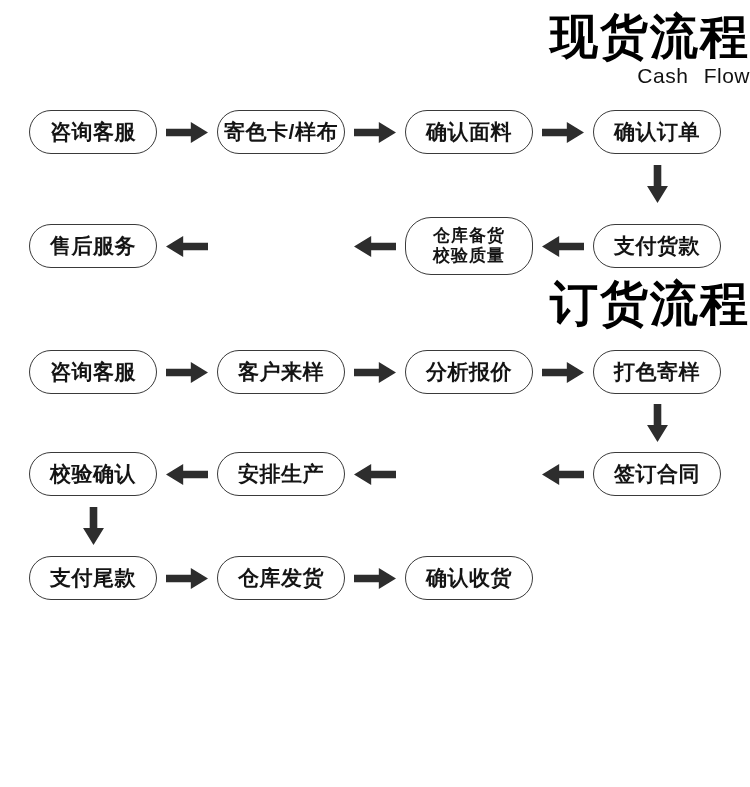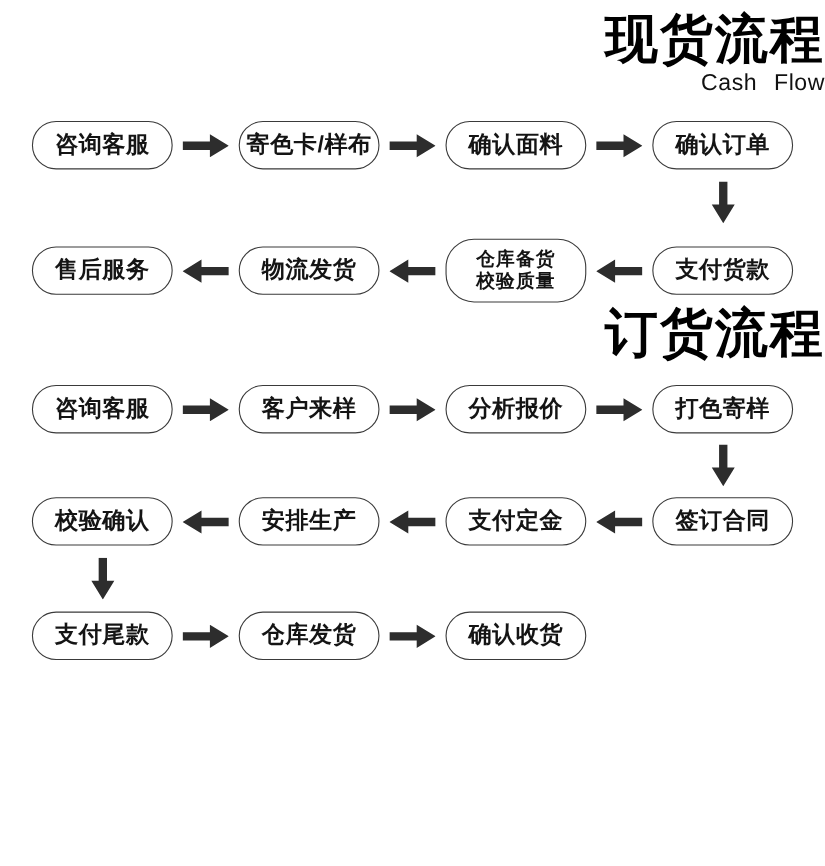--- a/index.html
+++ b/index.html
@@ -97,21 +97,20 @@
           <use href="#arrow-down"></use>
         </svg>
       </span>
 
     <div class="node c1 r3">售后服务</div>
     <span class="arr c2 r3">
         <svg class="h-arr" viewBox="0 0 44 24">
           <use href="#arrow-left"></use>
         </svg>
       </span>
-    <div class="node c3 r3">物流发货</div>
     <span class="arr c4 r3">
         <svg class="h-arr" viewBox="0 0 44 24">
           <use href="#arrow-left"></use>
         </svg>
       </span>
     <div class="node tall c5 r3">仓库备货
 校验质量</div>
     <span class="arr c6 r3">
         <svg class="h-arr" viewBox="0 0 44 24">
           <use href="#arrow-left"></use>
@@ -159,21 +158,20 @@
         <svg class="h-arr" viewBox="0 0 44 24">
           <use href="#arrow-left"></use>
         </svg>
       </span>
     <div class="node c3 r3">安排生产</div>
     <span class="arr c4 r3">
         <svg class="h-arr" viewBox="0 0 44 24">
           <use href="#arrow-left"></use>
         </svg>
       </span>
-    <div class="node c5 r3">支付定金</div>
     <span class="arr c6 r3">
         <svg class="h-arr" viewBox="0 0 44 24">
           <use href="#arrow-left"></use>
         </svg>
       </span>
     <div class="node c7 r3">签订合同</div>
 
     <span class="arr c1 r4">
         <svg class="v-arr" viewBox="0 0 24 40">
           <use href="#arrow-down"></use>

